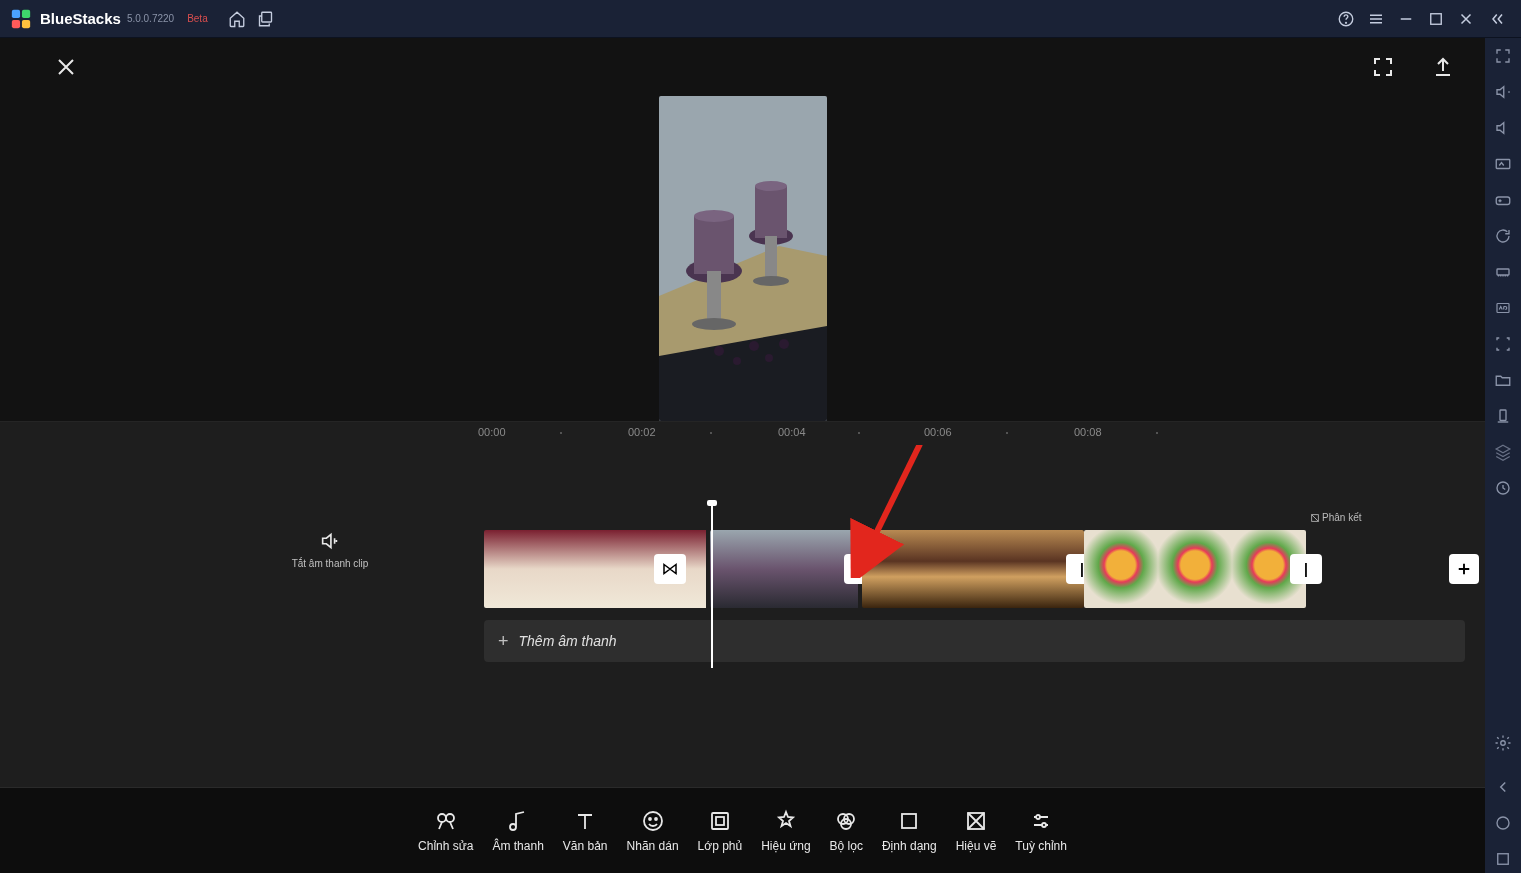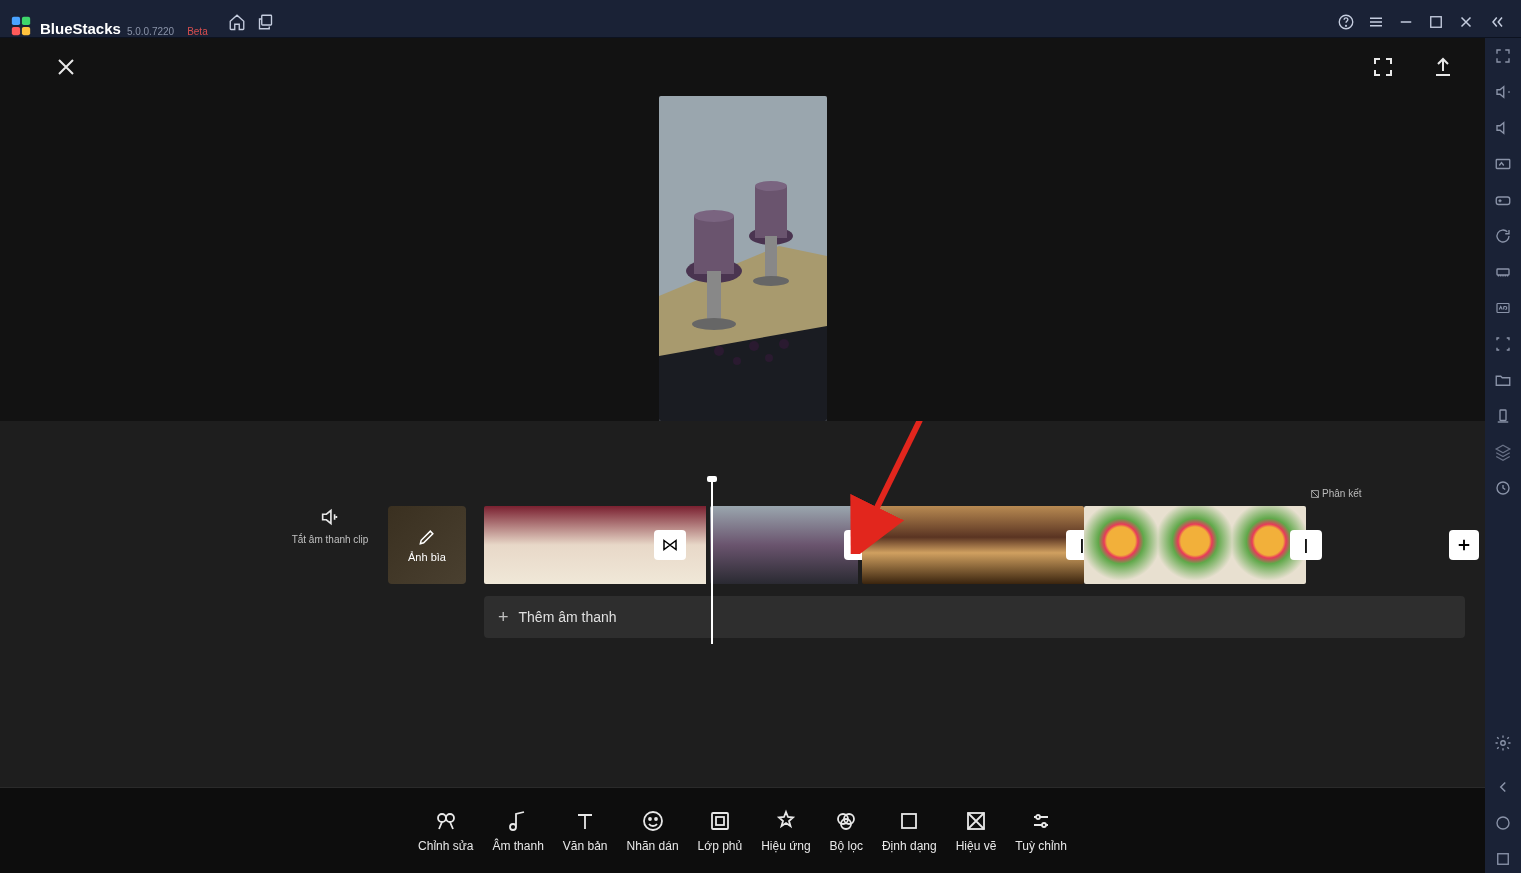--- a/index.html
+++ b/index.html
@@ -1,19 +1,19 @@
 <!DOCTYPE html>
 <html><head>
 <meta charset="utf-8">
 <style>
   * { margin: 0; padding: 0; box-sizing: border-box; }
   body { background: #0d0d0d; font-family: -apple-system, BlinkMacSystemFont, "Segoe UI", Arial, sans-serif; color: #e8e8e8; width: 1521px; height: 873px; overflow: hidden; position: relative; }
   
   
-  .titlebar { height: 38px; background: #1a2236; display: flex; align-items: flex-end; padding: 0 10px; border-bottom: 1px solid #0c1220; }
+  .titlebar { height: 38px; background: #1a2236; display: flex; align-items: center; padding: 0 10px; border-bottom: 1px solid #0c1220; }
   .logo { width: 22px; height: 22px; margin-right: 8px; position: relative; }
   .brand { font-size: 15px; font-weight: 600; color: #fff; margin-right: 6px; }
   .version { font-size: 10px; color: #8a93a8; margin-right: 13px; }
   .beta { font-size: 10px; color: #d84e4e; margin-right: 14px; }
   .tb-icon { width: 30px; height: 30px; display: flex; align-items: center; justify-content: center; color: #c5cddf; cursor: pointer; }
   .tb-icon svg { width: 18px; height: 18px; }
   .titlebar .spacer { flex: 1; }
   
   
   .sys-sidebar { position: absolute; right: 0; top: 38px; bottom: 0; width: 36px; background: #1a2236; display: flex; flex-direction: column; align-items: center; padding-top: 4px; gap: 8px; }
@@ -75,21 +75,21 @@
   .transition-btn.bowtie svg { width:18px; height:18px; }
   .transition-btn.pipe { font-weight:700; font-size:14px; }
   .phanket { position:absolute; top:-18px; font-size:10px; color:#bbb; display:flex; align-items:center; gap:2px; }
   
   .add-clip-btn { position:absolute; right: -10px; top: 116px; width: 30px; height: 30px; background:#fff; border-radius:4px; display:flex; align-items:center; justify-content:center; color:#000; cursor:pointer; }
   .add-clip-btn svg { width:18px; height:18px; }
   
   
   .audio-row { position: absolute; left: 484px; top: 180px; right: 20px; height: 42px; background: #2e2e2e; border-radius:4px; display:flex; align-items:center; padding:0 14px; gap:10px; cursor:pointer; }
   .audio-row .plus { font-size:18px; color:#c0c0c0; }
-  .audio-row .alabel { font-size:14px; color:#e0e0e0; font-weight:500; }
+  .audio-row .alabel { font-size:14px; color:#e0e0e0; font-weight:500;font-style:italic; }
   
   
   .playhead { position: absolute; left: 710px; top: -28px; bottom: -60px; width: 2px; background: #fff; z-index: 50; pointer-events:none; }
   .playhead::before { content:''; position:absolute; top:-2px; left:-4px; width:10px; height:6px; background:#fff; border-radius:2px; }
   
   
   .red-arrow { position:absolute; z-index: 80; pointer-events:none; }
   
   
   .bottom-bar { height: 86px; background: #0d0d0d; display:flex; align-items:center; justify-content:center; gap:19px; border-top:1px solid #2a2a2a; }
@@ -295,38 +295,44 @@
         <circle cx="60" cy="255" r="5" fill="#2a1a30"></circle>
           <circle cx="78" cy="265" r="4" fill="#2a1a30"></circle>
           <circle cx="95" cy="250" r="5" fill="#2a1a30"></circle>
           <circle cx="110" cy="262" r="4" fill="#2a1a30"></circle>
           <circle cx="125" cy="248" r="5" fill="#2a1a30"></circle>
       </svg>
     </div>
   </div>
 
 
+  <div class="ruler">
+    <span class="tick" style="left:478px">00:00</span>
+    <span class="dot" style="left:560px"></span>
+    <span class="tick" style="left:628px">00:02</span>
+    <span class="dot" style="left:710px"></span>
+    <span class="tick" style="left:778px">00:04</span>
+    <span class="dot" style="left:858px"></span>
+    <span class="tick" style="left:924px">00:06</span>
+    <span class="dot" style="left:1006px"></span>
+    <span class="tick" style="left:1074px">00:08</span>
+    <span class="dot" style="left:1156px"></span>
+  </div>
 
   <div class="timeline">
     <div class="timeline-content">
 
       <div class="clip-controls">
         <div class="mute-icon"><svg viewBox="0 0 24 24" fill="none" stroke="currentColor" stroke-width="1.8">
               <path d="M4 9v6h4l5 4V5L8 9H4z"></path>
               <path d="M17 9v6M19 11v2"></path>
             </svg></div>
         <div class="mute-label">Tắt âm thanh clip</div>
       </div>
 
-      <div class="cover-thumb">
-        <svg viewBox="0 0 24 24" fill="none" stroke="currentColor" stroke-width="1.8">
-            <path d="M4 20l4-1 11-11-3-3L5 16z"></path>
-          </svg>
-        <span class="clabel">Ảnh bìa</span>
-      </div>
 
       <div class="track">
 
         <div class="clip" style="left:0; width:224px">
           <div class="clip-inner">
             <div class="clip-frame" style="background:linear-gradient(180deg,#7a2030 0%,#e8d8c8 50%,#f0e8d8 100%)"></div>
             <div class="clip-frame" style="background:linear-gradient(180deg,#7a2030 0%,#e8d8c8 50%,#f0e8d8 100%)"></div>
             <div class="clip-frame" style="background:linear-gradient(180deg,#7a2030 0%,#e8d8c8 50%,#f0e8d8 100%)"></div>
           </div>
         </div>

